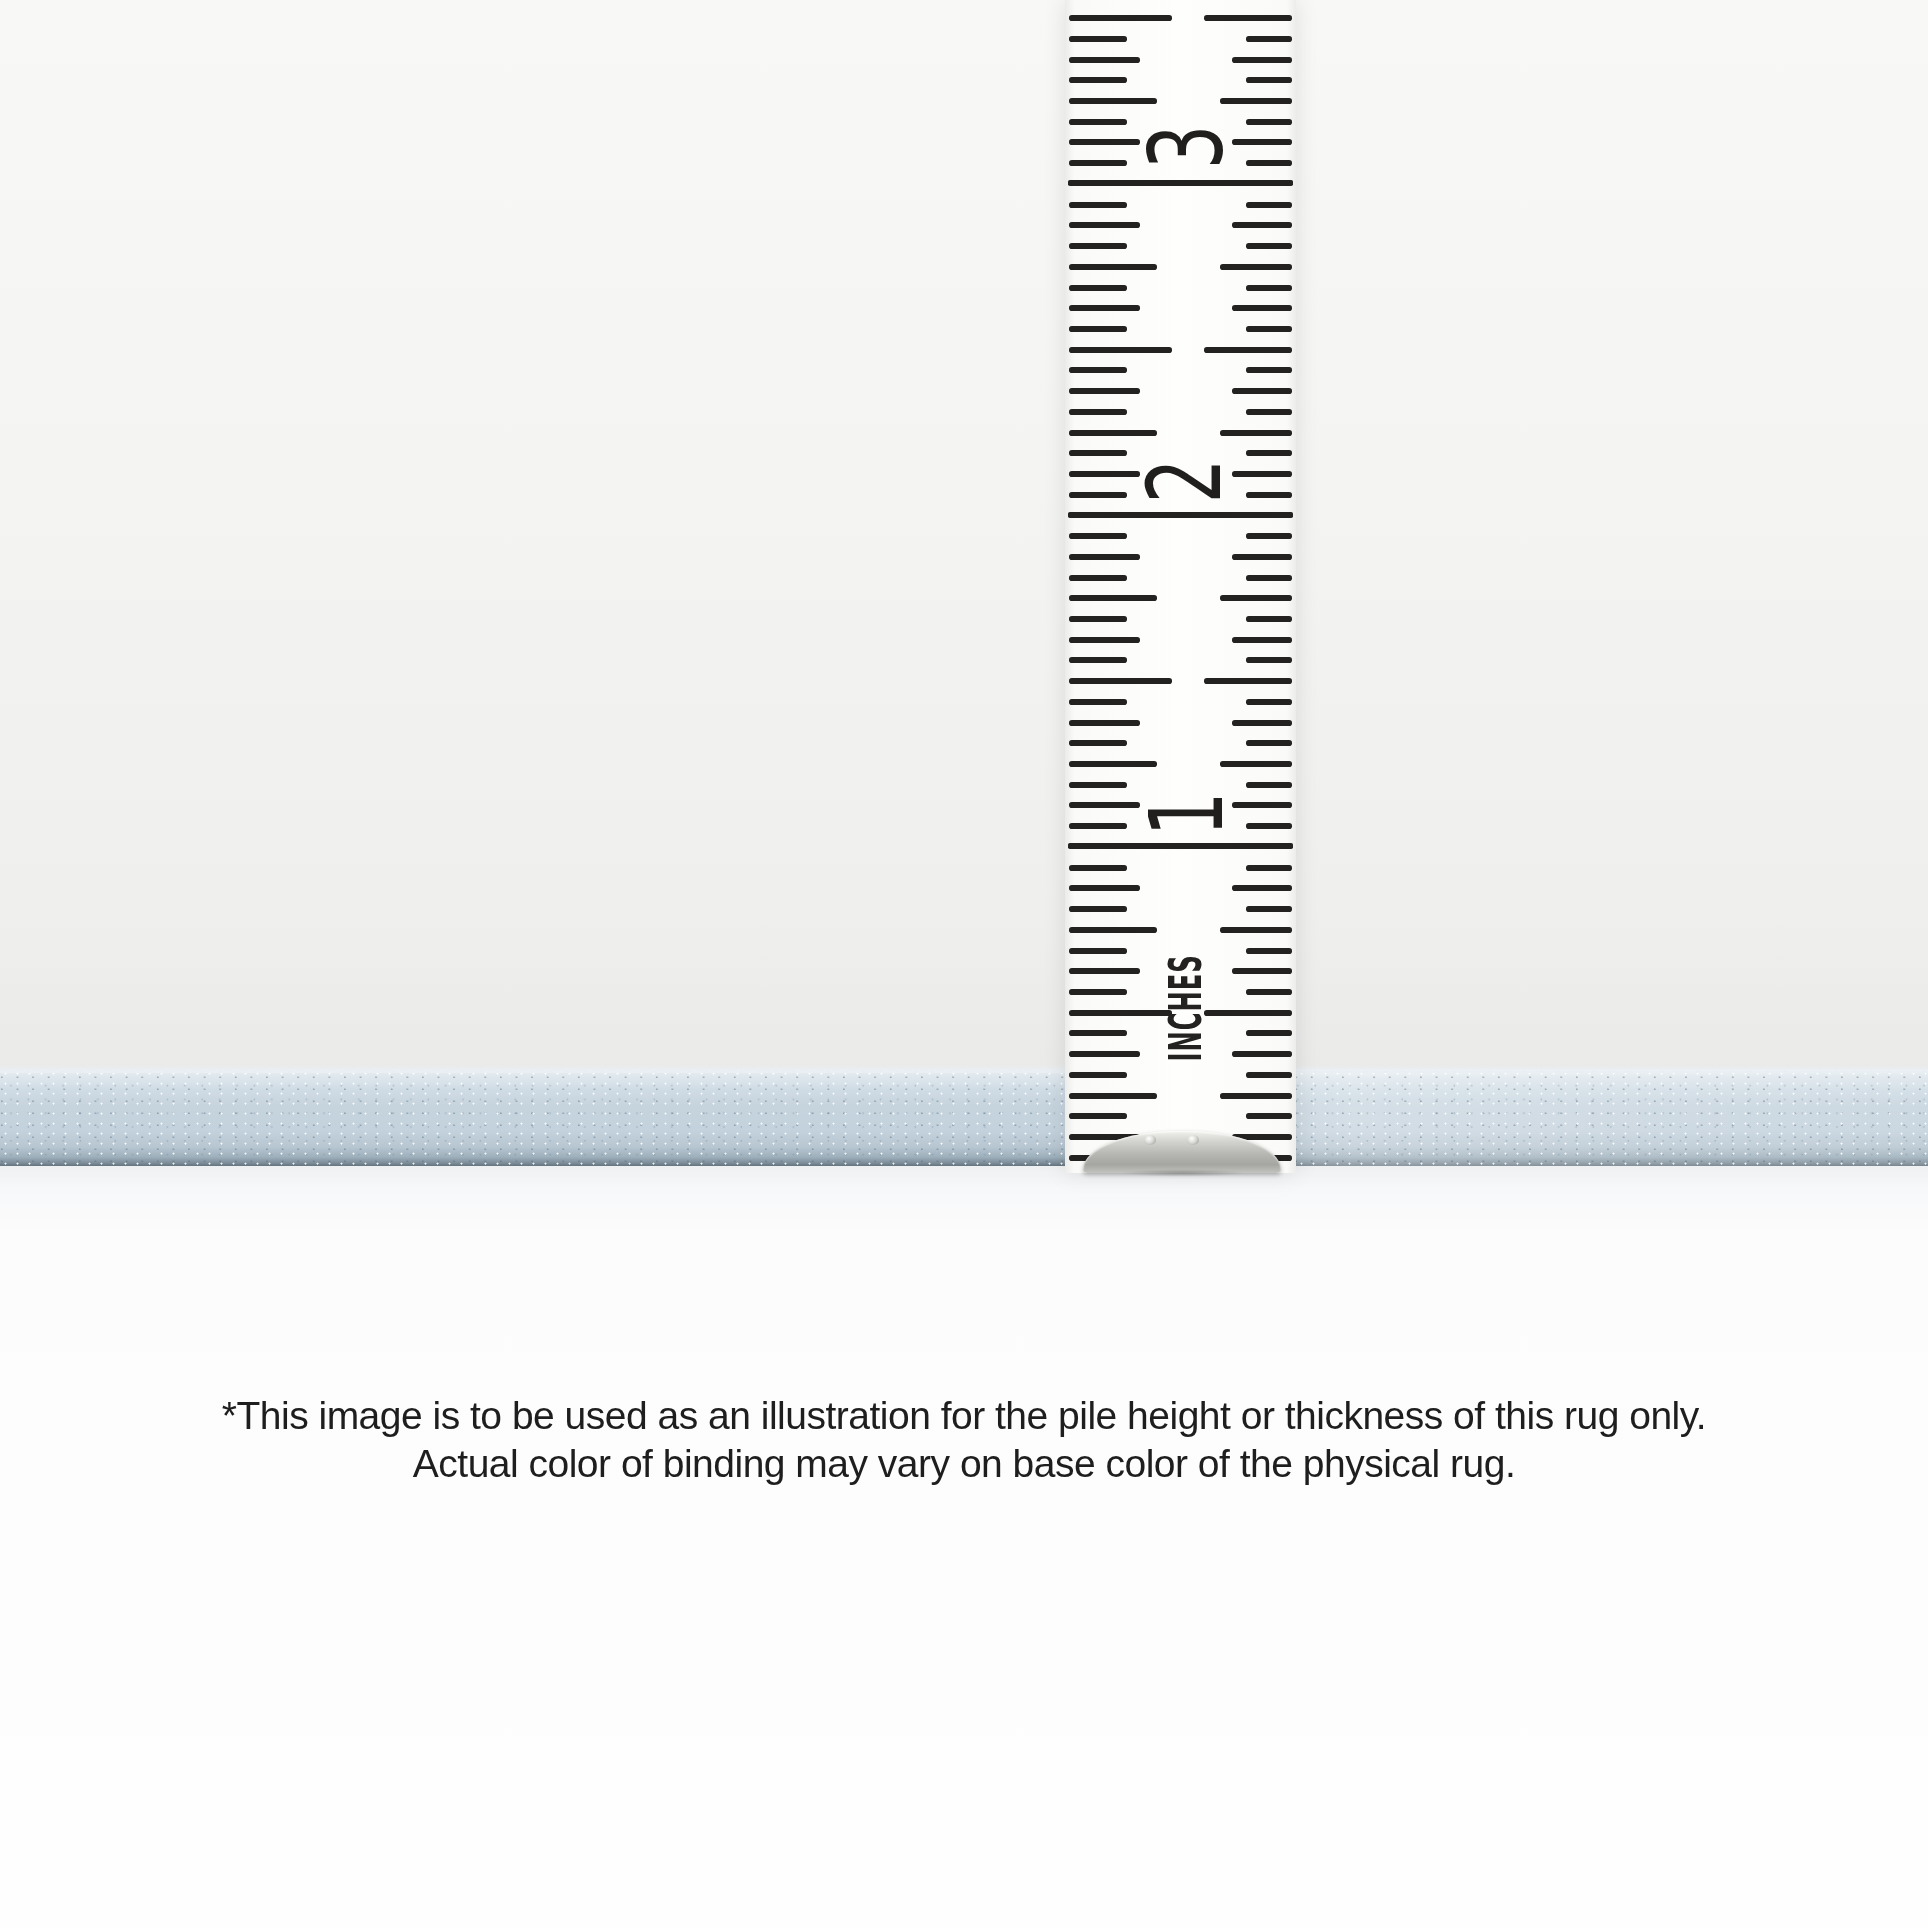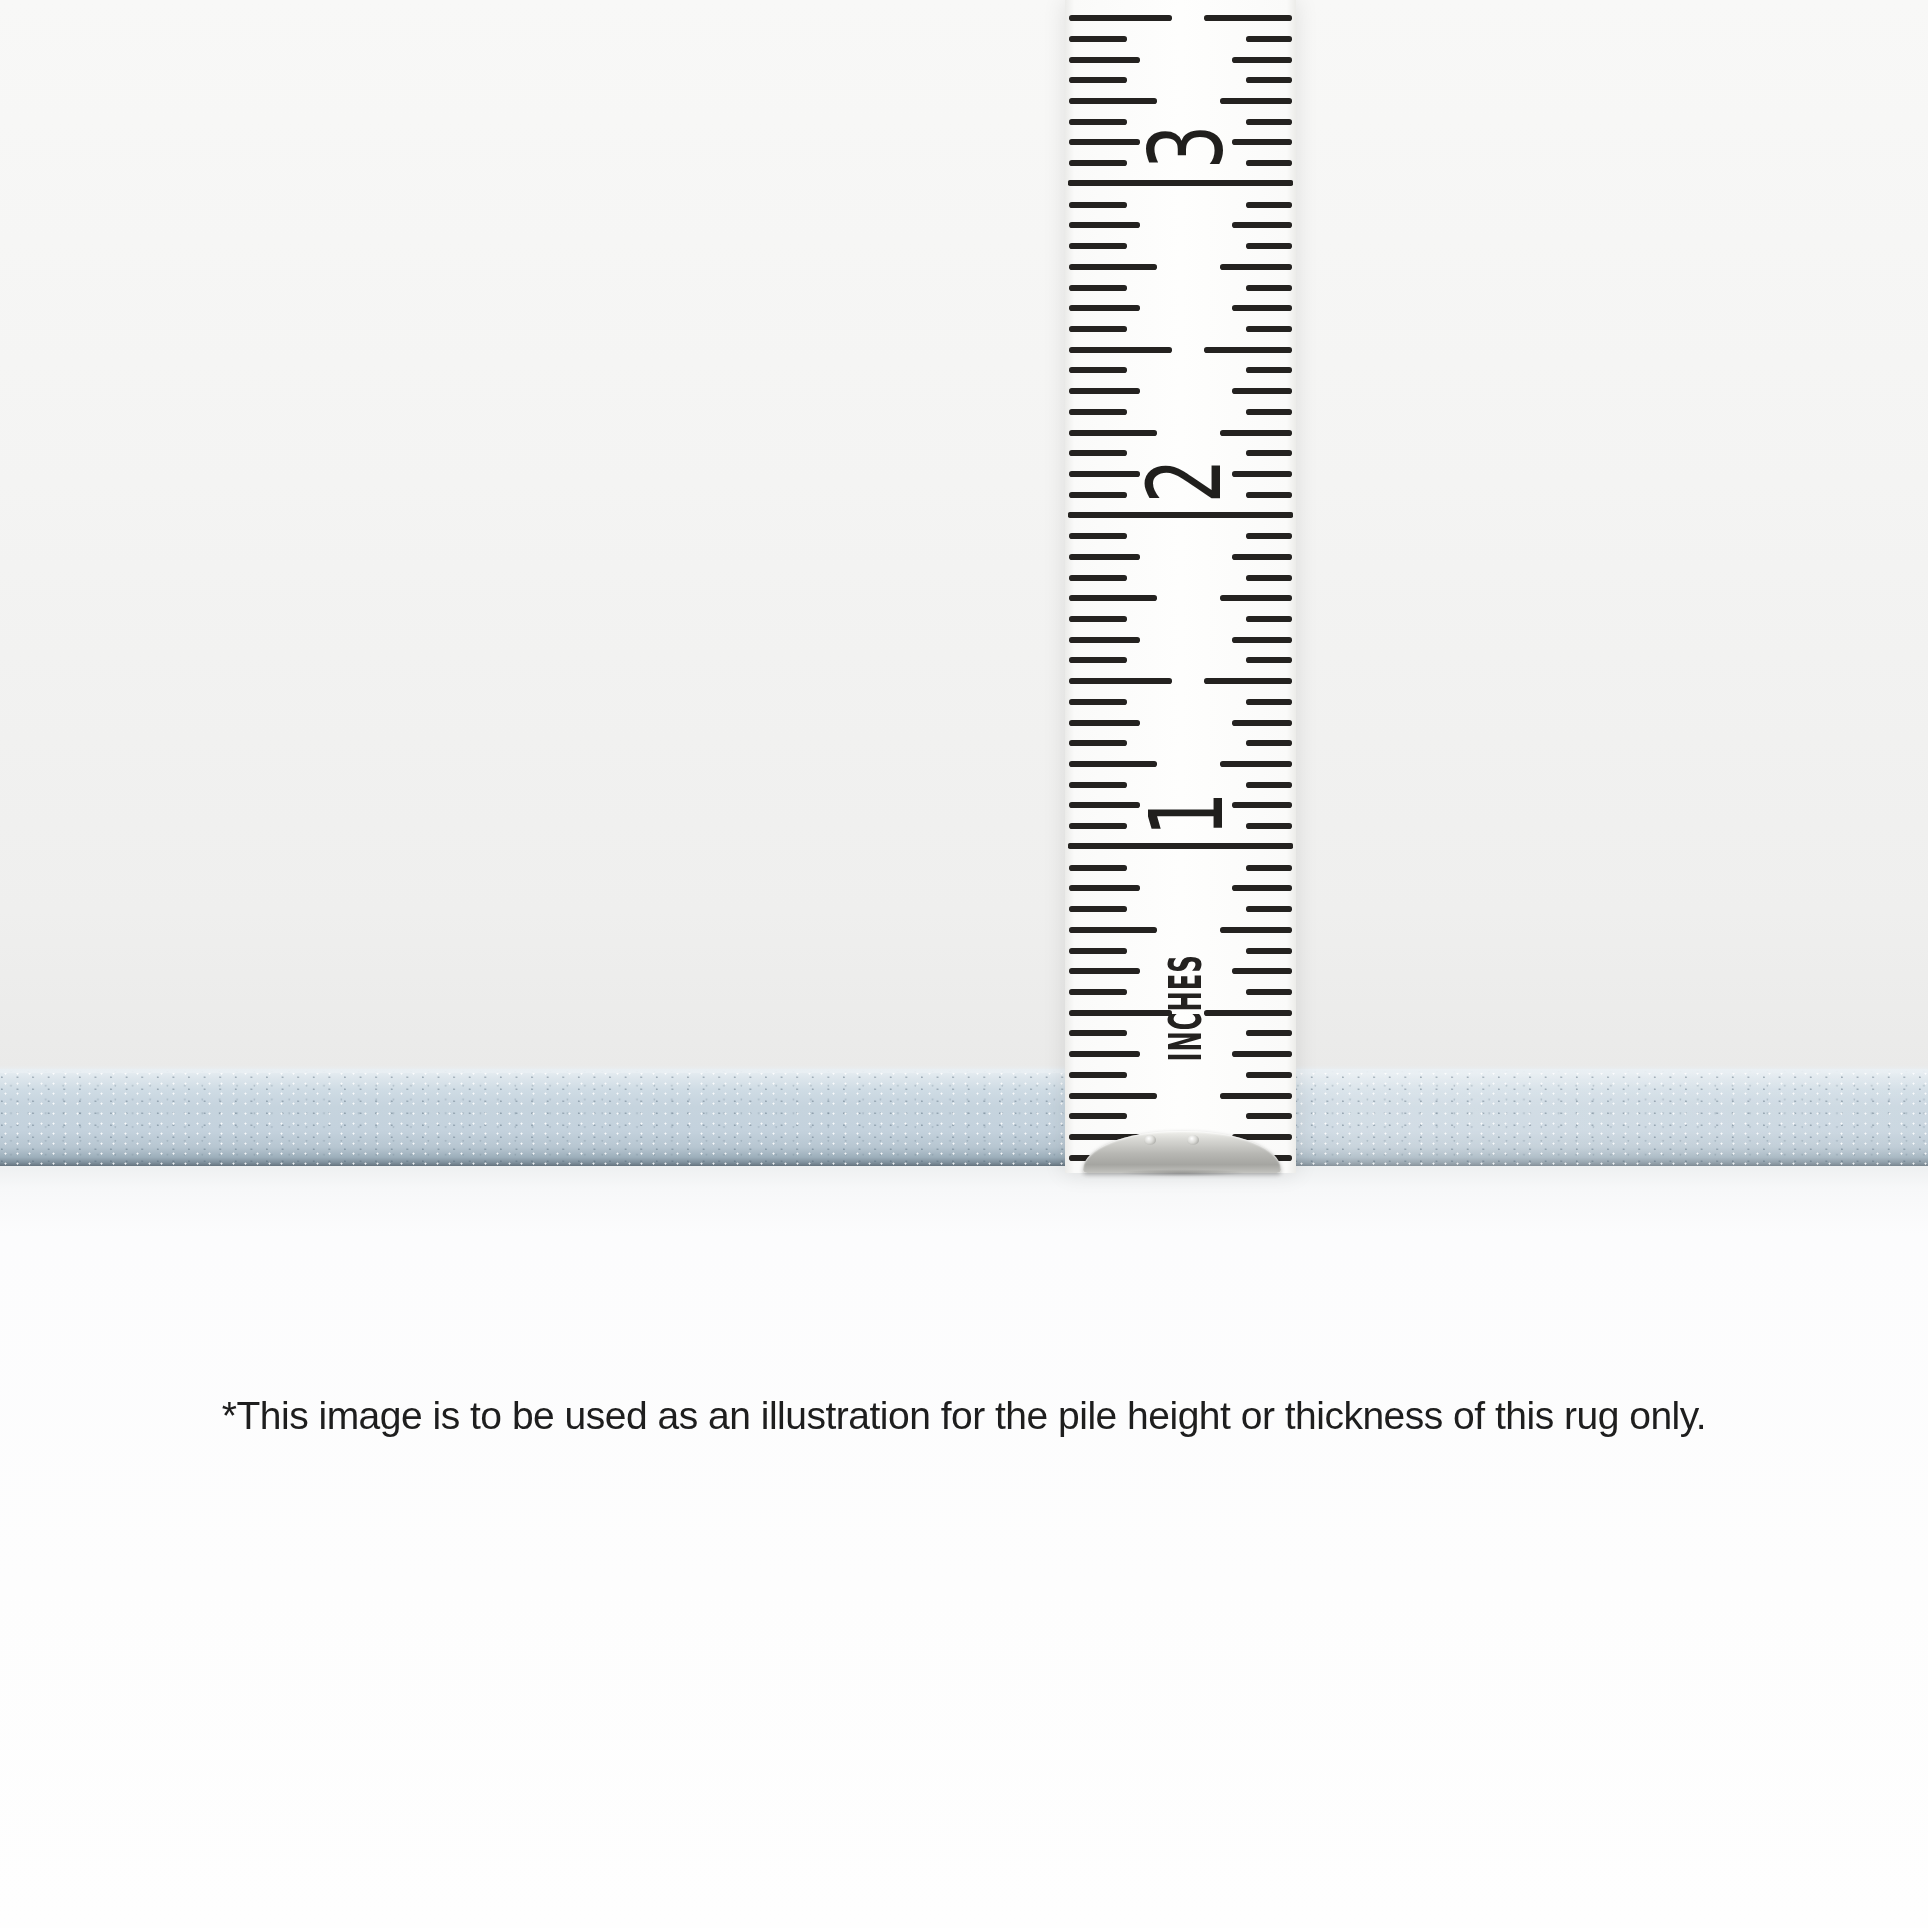--- a/index.html
+++ b/index.html
@@ -186,15 +186,16 @@
     <div class="num n1">1</div>
     <div class="unit">INCHES</div>
     <div class="tip">
       <span class="rivet r1"></span>
       <span class="rivet r2"></span>
     </div>
   </div>
 
   <div class="caption">
     <div>*This image is to be used as an illustration for the pile height or thickness of this rug only.</div>
+    <div>Actual color of binding may vary on base color of the physical rug.</div>
   </div>
 </div>
 
 
 </body></html>

